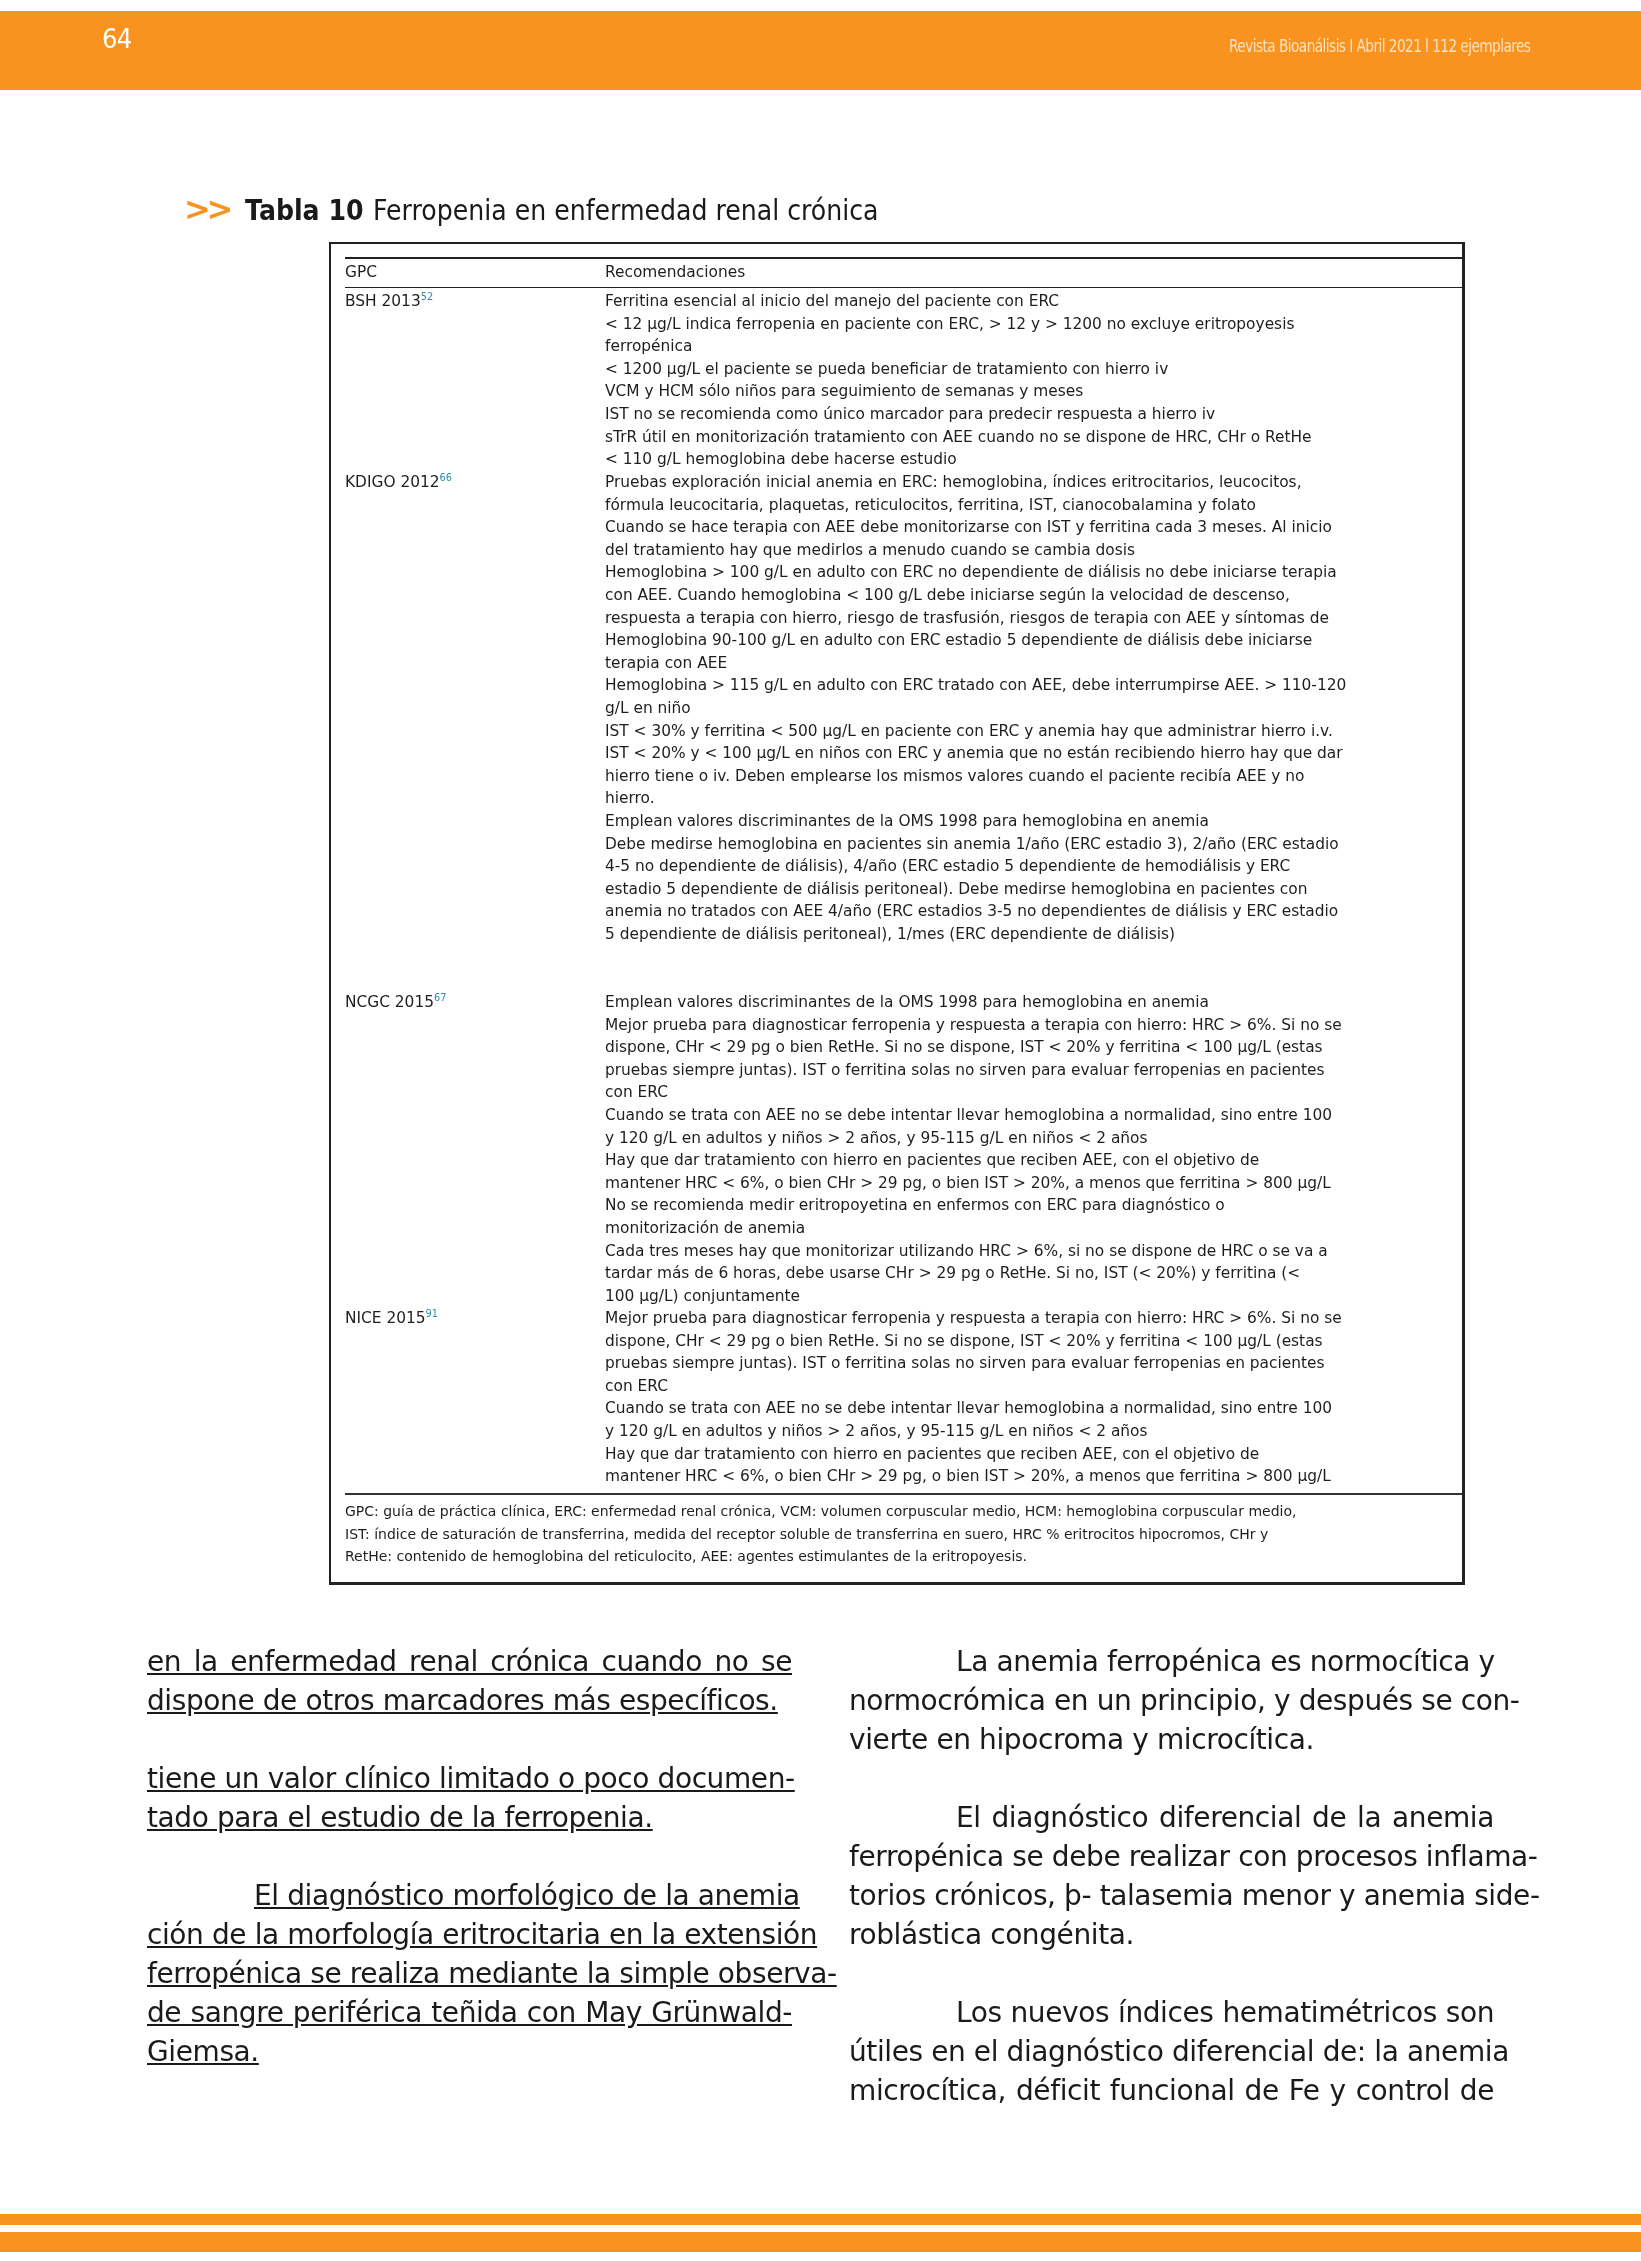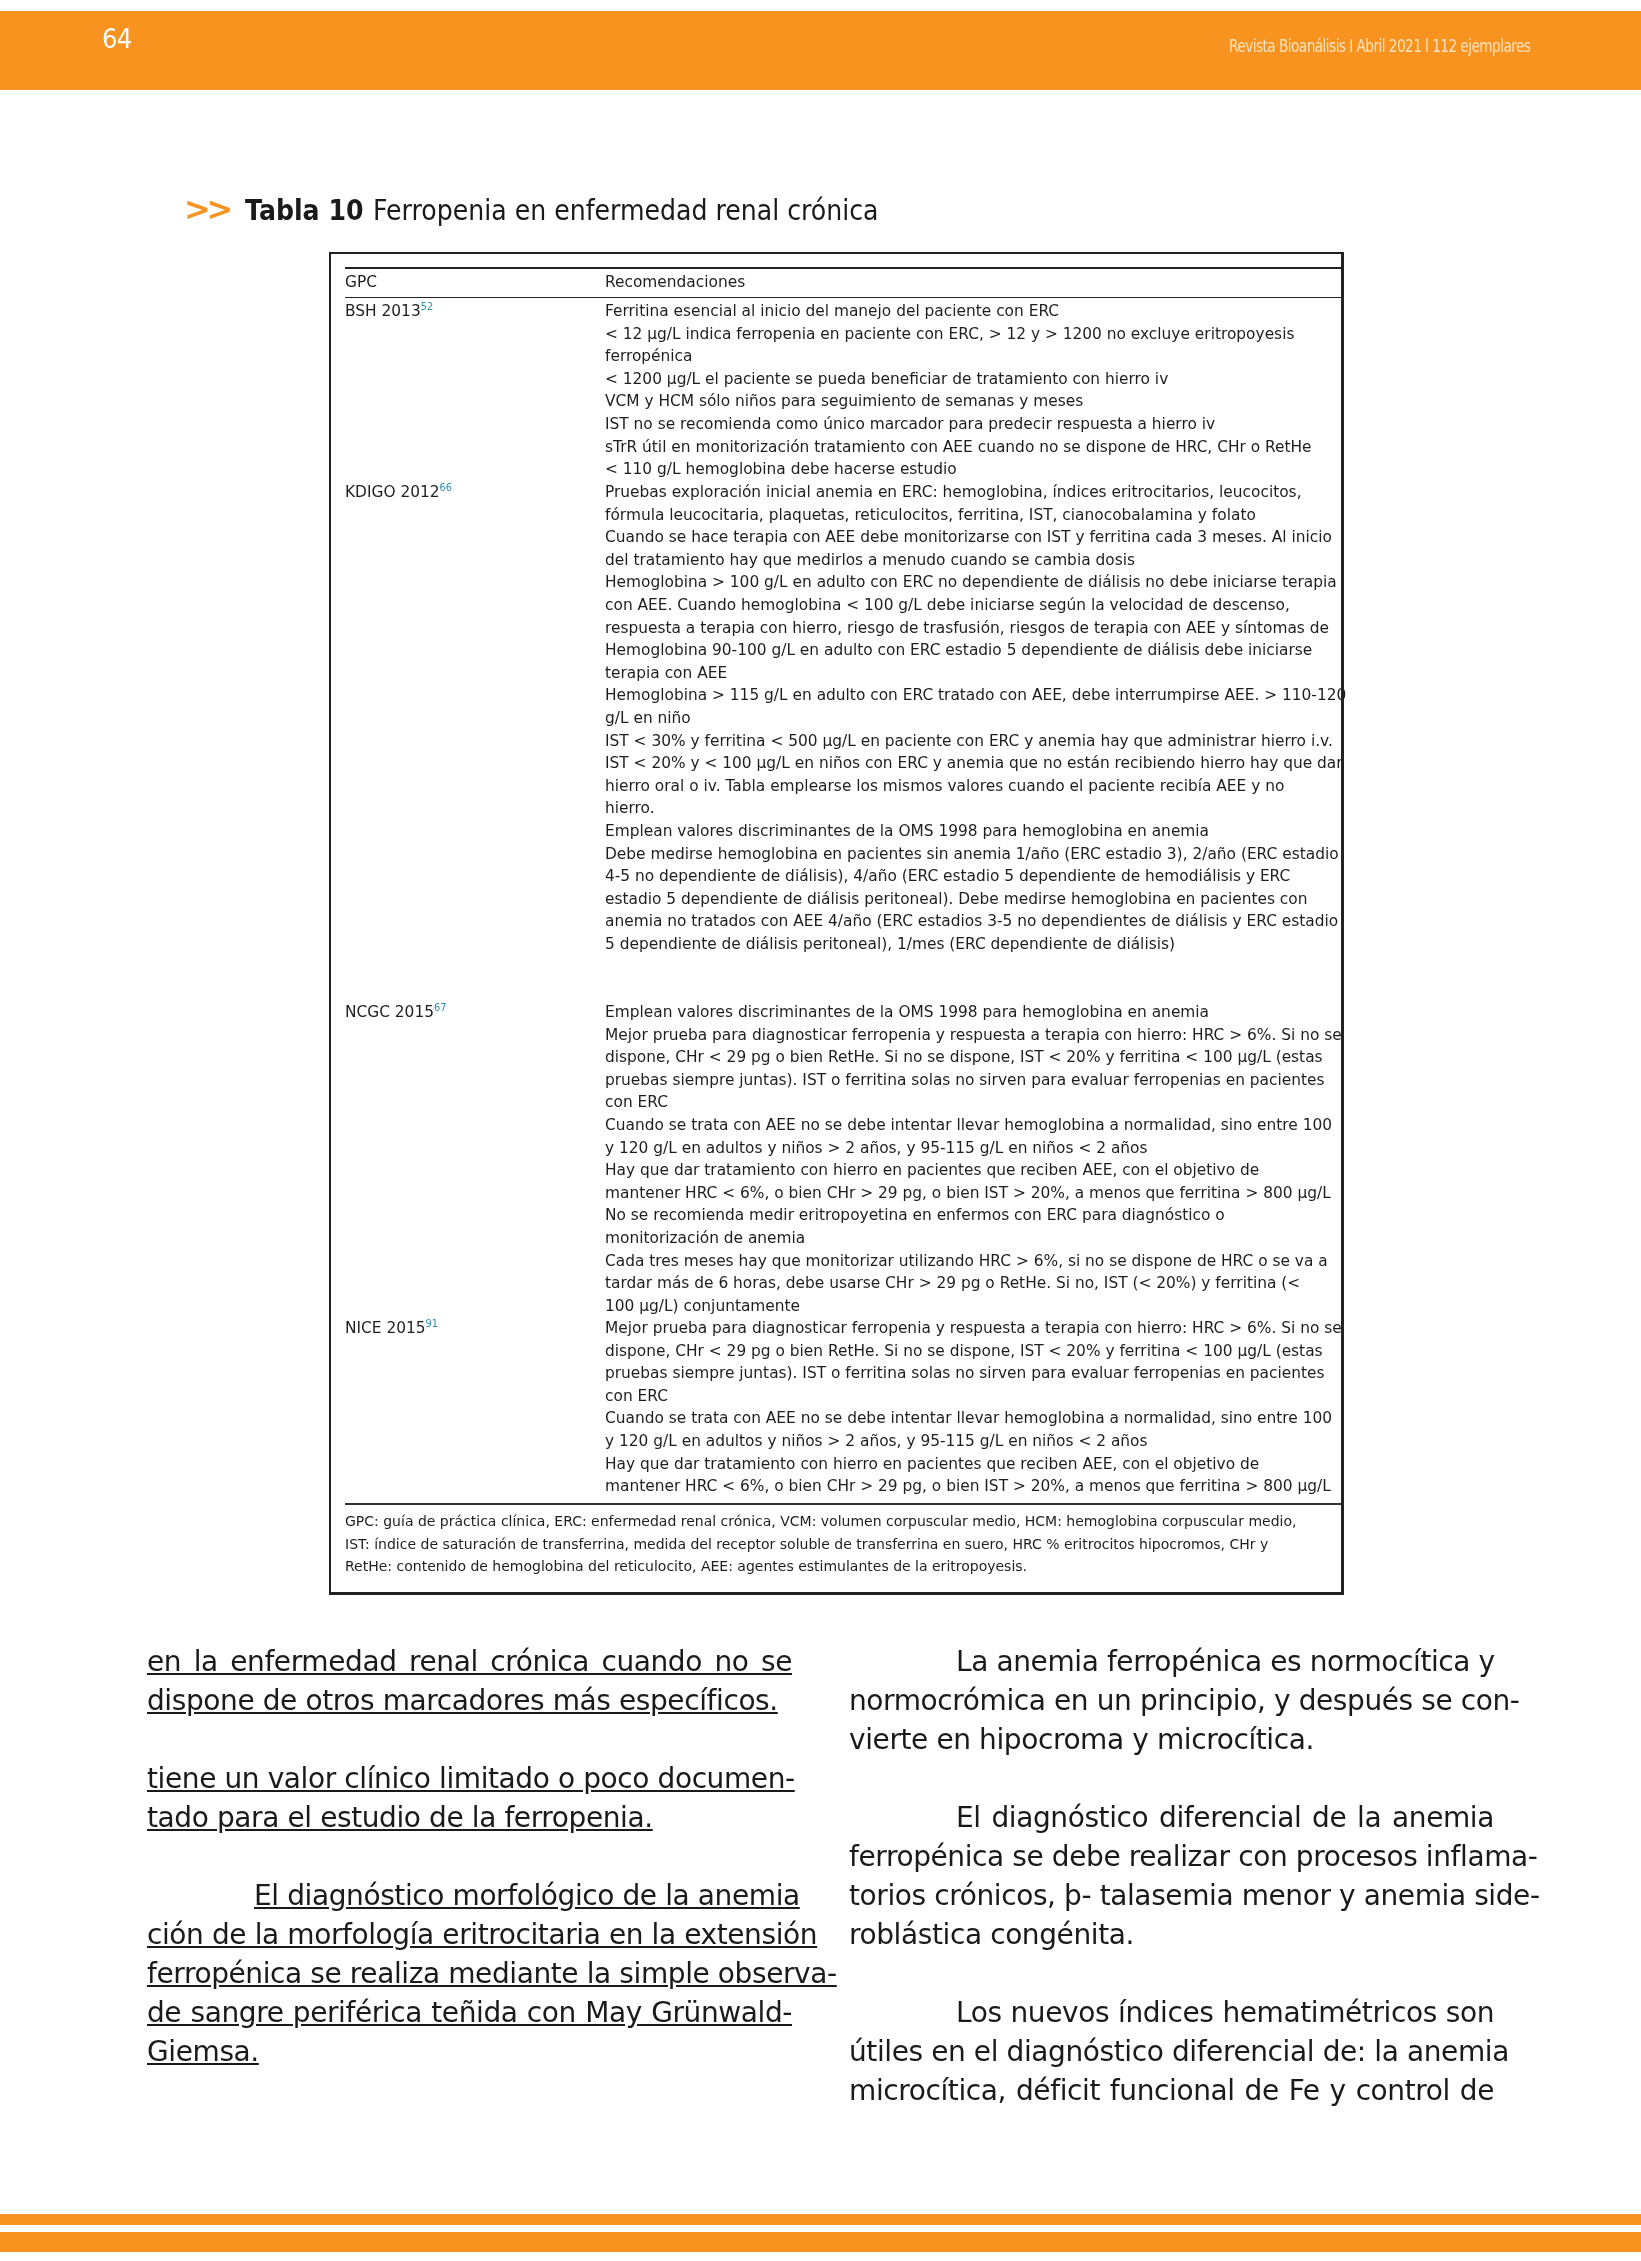--- a/index.html
+++ b/index.html
@@ -7,21 +7,21 @@
 
   .top-bar { position: absolute; left: 0; top: 10.5px; width: 1641px; height: 79px; background: #f7931e; }
   .page-number { position: absolute; left: 102px; top: 22.5px; font-family: "DejaVu Sans Condensed", "DejaVu Sans", sans-serif; font-size: 27px; color: #ffffff; letter-spacing: -0.7px; }
   .running-header { position: absolute; right: 111px; top: 36px; font-family: "DejaVu Sans", sans-serif; font-size: 17.5px; color: #fde2bf; letter-spacing: -0.7px; transform: scaleX(0.78); transform-origin: right center; white-space: nowrap; }
 
   .table-caption { position: absolute; left: 184px; top: 190px; white-space: nowrap; display: flex; align-items: baseline; }
   .caption-arrows { color: #f7931e; font-family: "DejaVu Sans", sans-serif; font-weight: bold; font-size: 32px; letter-spacing: -4.2px; margin-right: 15.4px; }
   .caption-label { font-weight: bold; font-size: 28px; color: #1a1a1a; margin-right: 8.4px; font-family: "DejaVu Sans", sans-serif; transform: scaleX(0.9); transform-origin: left center; display: inline-block; }
   .caption-title { font-size: 28px; color: #1a1a1a; font-family: "DejaVu Sans", sans-serif; transform: scaleX(0.9); transform-origin: left center; display: inline-block; margin-left: -11.2px; }
 
-  .table-box { position: absolute; left: 329px; top: 252px; width: 1015px; height: 1343px; border: 2.8px solid #222; border-right-width: 3.5px; border-bottom-width: 3.5px; box-sizing: border-box; background: #fff; }
+  .table-box { position: absolute; left: 329px; top: 242px; width: 1136px; height: 1343px; border: 2.8px solid #222; border-right-width: 3.5px; border-bottom-width: 3.5px; box-sizing: border-box; background: #fff; }
   .rule-top { position: absolute; left: 14px; right: 0; top: 12.6px; border-top: 2.1px solid #222; }
   .rule-head { position: absolute; left: 14px; right: 0; top: 43px; border-top: 1.4px solid #222; }
   .rule-foot { position: absolute; left: 14px; right: 0; top: 1249px; border-top: 2.8px solid #333; }
 
   .tbl-text { font-family: "DejaVu Sans", sans-serif; font-size: 15.4px; color: #1e1e1e; line-height: 22.6px; white-space: nowrap; }
   .th-gpc { position: absolute; left: 14px; top: 17px; }
   .th-rec { position: absolute; left: 274px; top: 17px; }
 
   .group { position: absolute; left: 14px; width: 1003px; }
   .gpc-name { position: absolute; left: 0; top: 0; }
@@ -83,21 +83,21 @@
           <span class="rec-line">del tratamiento hay que medirlos a menudo cuando se cambia dosis</span>
           <span class="rec-line">Hemoglobina &gt; 100 g/L en adulto con ERC no dependiente de diálisis no debe iniciarse terapia</span>
           <span class="rec-line">con AEE. Cuando hemoglobina &lt; 100 g/L debe iniciarse según la velocidad de descenso,</span>
           <span class="rec-line">respuesta a terapia con hierro, riesgo de trasfusión, riesgos de terapia con AEE y síntomas de</span>
           <span class="rec-line">Hemoglobina 90-100 g/L en adulto con ERC estadio 5 dependiente de diálisis debe iniciarse</span>
           <span class="rec-line">terapia con AEE</span>
           <span class="rec-line">Hemoglobina &gt; 115 g/L en adulto con ERC tratado con AEE, debe interrumpirse AEE. &gt; 110-120</span>
           <span class="rec-line">g/L en niño</span>
           <span class="rec-line">IST &lt; 30% y ferritina &lt; 500 µg/L en paciente con ERC y anemia hay que administrar hierro i.v.</span>
           <span class="rec-line">IST &lt; 20% y &lt; 100 µg/L en niños con ERC y anemia que no están recibiendo hierro hay que dar</span>
-          <span class="rec-line">hierro oral o iv. Tabla emplearse los mismos valores cuando el paciente recibía AEE y no</span>
+          <span class="rec-line">hierro tiene o iv. Deben emplearse los mismos valores cuando el paciente recibía AEE y no</span>
           <span class="rec-line">hierro.</span>
           <span class="rec-line">Emplean valores discriminantes de la OMS 1998 para hemoglobina en anemia</span>
           <span class="rec-line">Debe medirse hemoglobina en pacientes sin anemia 1/año (ERC estadio 3), 2/año (ERC estadio</span>
           <span class="rec-line">4-5 no dependiente de diálisis), 4/año (ERC estadio 5 dependiente de hemodiálisis y ERC</span>
           <span class="rec-line">estadio 5 dependiente de diálisis peritoneal). Debe medirse hemoglobina en pacientes con</span>
           <span class="rec-line">anemia no tratados con AEE 4/año (ERC estadios 3-5 no dependientes de diálisis y ERC estadio</span>
           <span class="rec-line">5 dependiente de diálisis peritoneal), 1/mes (ERC dependiente de diálisis)</span>
         </div>
       </div>
       <div class="group" style="top: 747px;">

